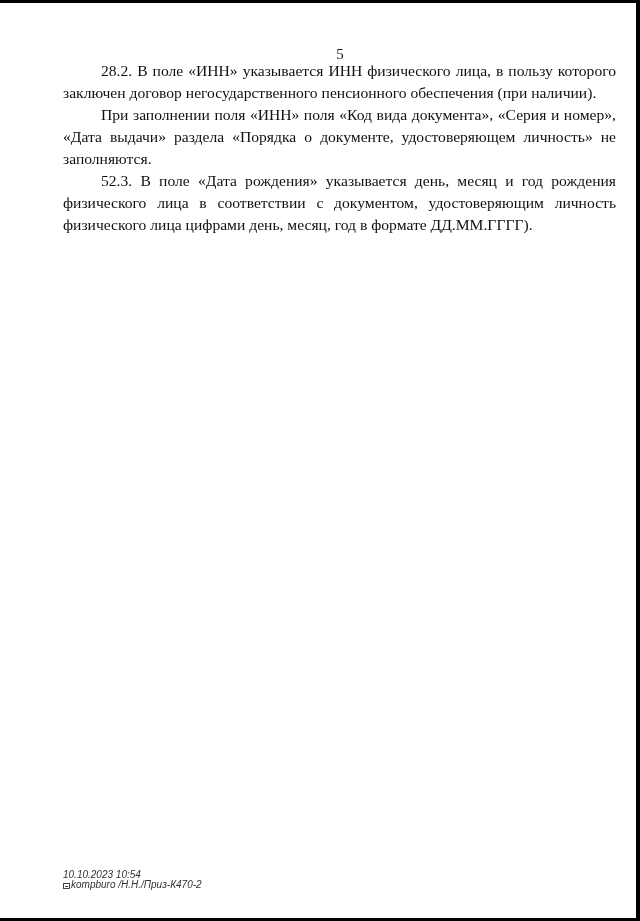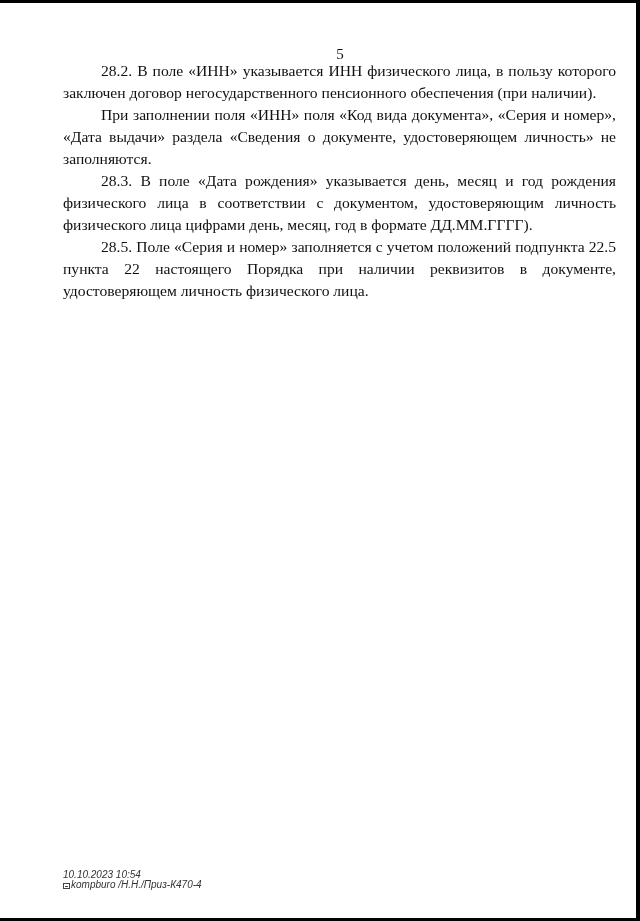--- a/index.html
+++ b/index.html
@@ -80,23 +80,22 @@
   </style>
 </head>
 <body>
 
 <div class="page">
 
   <div class="page-number">5</div>
 
   <div class="body-text">
     <p class="para">28.2. В поле «ИНН» указывается ИНН физического лица, в пользу которого заключен договор негосударственного пенсионного обеспечения (при наличии).</p>
-    <p class="para">При заполнении поля «ИНН» поля «Код вида документа», «Серия и номер», «Дата выдачи» раздела «Сведения о документе, удостоверяющем личность» не заполняются.</p>
-    <p class="para">28.3. В поле «Дата рождения» указывается день, месяц и год рождения физического лица в соответствии с документом, удостоверяющим личность физического лица цифрами день, месяц, год в формате ДД.ММ.ГГГГ).</p>
-    <p class="para">28.5. Поле «Серия и номер» заполняется с учетом положений подпункта 22.5 пункта 22 настоящего Порядка при наличии реквизитов в документе, удостоверяющем личность физического лица.</p>
+    <p class="para">При заполнении поля «ИНН» поля «Код вида документа», «Серия и номер», «Дата выдачи» раздела «Порядка о документе, удостоверяющем личность» не заполняются.</p>
+    <p class="para">52.3. В поле «Дата рождения» указывается день, месяц и год рождения физического лица в соответствии с документом, удостоверяющим личность физического лица цифрами день, месяц, год в формате ДД.ММ.ГГГГ).</p>
   </div>
 
   <div class="footer">
     <span class="line">10.10.2023 10:54</span>
-    <span class="line"><span class="doc-icon"></span><span>kompburo /Н.Н./Приз-К470-4</span></span>
+    <span class="line"><span class="doc-icon"></span><span>kompburo /Н.Н./Приз-К470-2</span></span>
   </div>
 
 </div>
 
 </body></html>

